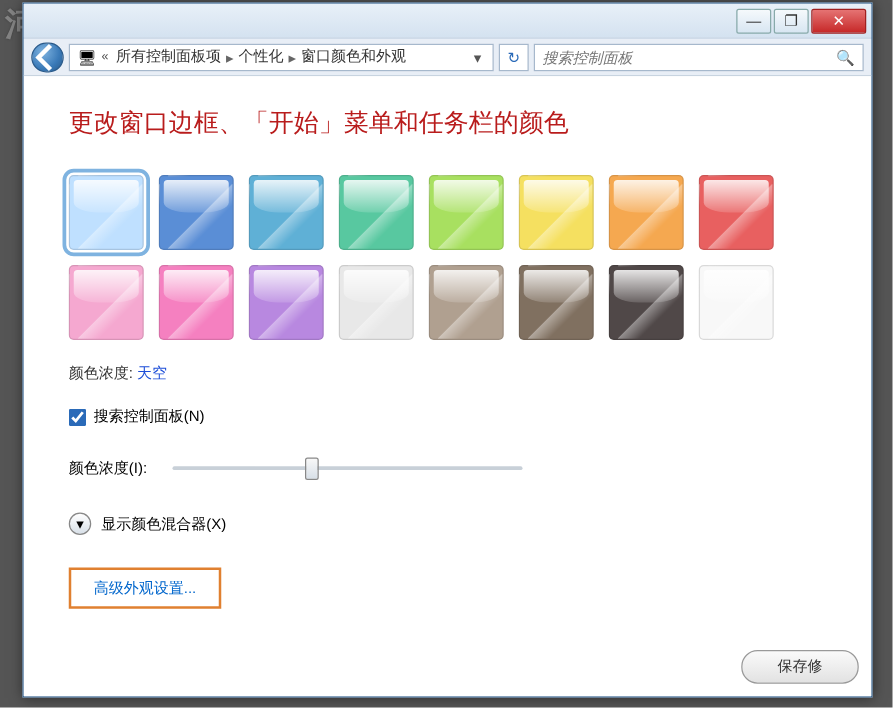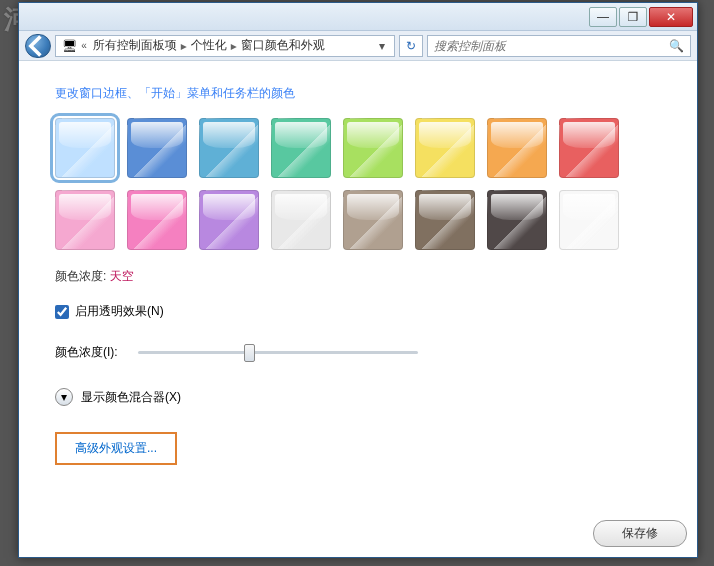--- a/index.html
+++ b/index.html
@@ -14,27 +14,27 @@
 .addrbar{height:30px;background:#e8eef6;border-bottom:1px solid #c8d4e0;display:flex;align-items:center;padding:2px 6px;gap:4px}
 .navbtn{width:26px;height:24px;border-radius:12px;background:radial-gradient(circle at 35% 30%,#7fb3e0,#3a7ab8 60%,#2a5a8a);border:1px solid #2a5a8a;display:flex;align-items:center;justify-content:center;color:#fff}
 .addrfield{flex:0 0 340px;height:22px;background:#fff;border:1px solid #a6b8cc;display:flex;align-items:center;padding:0 6px;gap:4px}
 .addrfield .crumb{color:#333;white-space:nowrap}
 .addrfield .sep{color:#666}
 .refbtn{width:24px;height:22px;border:1px solid #a6b8cc;background:#fff;display:flex;align-items:center;justify-content:center;color:#2a6ab8}
 .searchfield{flex:1;height:22px;background:#fff;border:1px solid #a6b8cc;display:flex;align-items:center;padding:0 6px;gap:20px}
 .searchfield input{flex:1;border:none;outline:none;color:#888;font-style:italic;background:transparent}
 .searchfield .sicon{color:#5a8ac8}
 .content{flex:1;background:#fff;padding:24px 36px 0 36px;overflow:hidden;position:relative}
-.heading{color:#3b82f6;font-size:12px;margin-bottom:16px}
+.heading{color:#b91c1c;font-size:20px;margin-bottom:28px}
 .swatches{display:flex;flex-wrap:wrap;gap:12px;margin-bottom:18px;width:620px}
 .swatch{width:60px;height:60px;border-radius:4px;position:relative;border:1px solid rgba(0,0,0,.12);cursor:pointer}
 .swatch::before{content:"";position:absolute;top:3px;left:3px;right:3px;height:45%;border-radius:3px 3px 20px 20px/3px 3px 8px 8px;background:linear-gradient(rgba(255,255,255,.85),rgba(255,255,255,.15))}
 .swatch.sel{outline:3px solid #7fb3e0;outline-offset:2px}
 .curline{margin:4px 0 18px 0;color:#333}
-.curline .v{color:#be185d}
+.curline .v{color:#1d4ed8}
 .chkrow{display:flex;align-items:center;gap:6px;margin-bottom:22px}
 .chkrow input{width:14px;height:14px;accent-color:#2a6ab8}
 .sliderrow{display:flex;align-items:center;gap:20px;margin-bottom:26px}
 .slider{position:relative;width:280px;height:20px}
 .slider .track{position:absolute;top:9px;left:0;right:0;height:3px;background:#c8d0d8;border-radius:2px}
 .slider .thumb{position:absolute;top:2px;left:38%;width:11px;height:18px;background:linear-gradient(#f8f8f8,#d8e0e8);border:1px solid #888;border-radius:2px}
 .exprow{display:flex;align-items:center;gap:8px;margin-bottom:26px}
 .expbtn{width:18px;height:18px;border-radius:50%;border:1px solid #888;background:linear-gradient(#fff,#d8e0e8);display:flex;align-items:center;justify-content:center;font-size:9px}
 .link{color:#0066cc;cursor:pointer}
 .linkbox{display:inline-block;border:2px solid #e08030;padding:6px 18px}
@@ -111,21 +111,21 @@
         <div class="swatch" style="background: linear-gradient(135deg, rgb(248, 248, 248) 0%, rgb(248, 248, 248) 55%, rgba(255, 255, 255, 0.4) 55%, rgb(248, 248, 248) 70%) rgb(248, 248, 248);"></div>
       </div>
 
     <div class="curline">
       <span>颜色浓度:</span>
       <span class="v">天空</span>
     </div>
 
     <label class="chkrow">
       <input type="checkbox" id="transchk" checked="" style="">
-      <span>启用透明效果(N)</span>
+      <span>搜索控制面板(N)</span>
     </label>
 
     <div class="sliderrow">
       <span>颜色浓度(I):</span>
       <div class="slider">
         <div class="track"></div>
         <div class="thumb" id="thumb" style="left: 38%;"></div>
       </div>
     </div>
 

